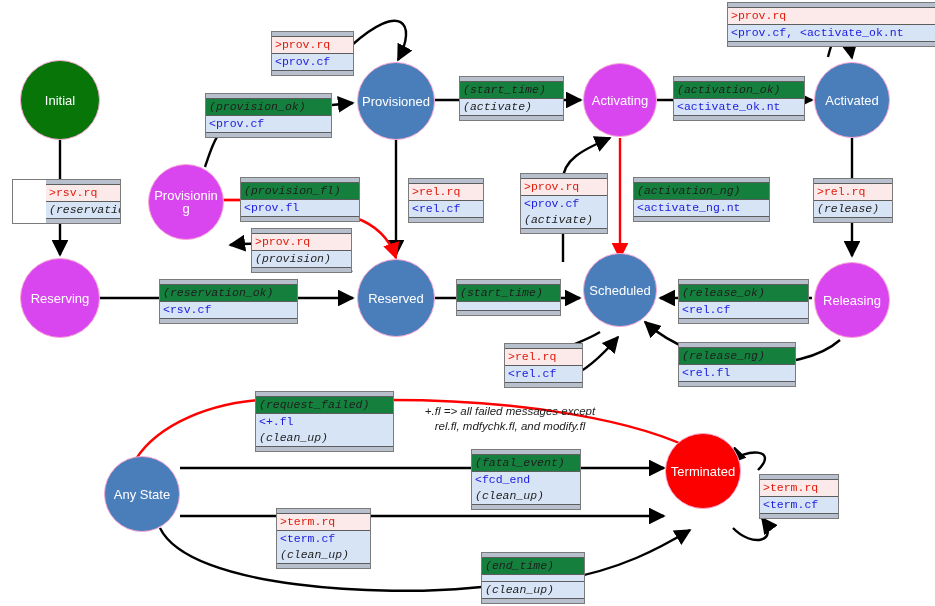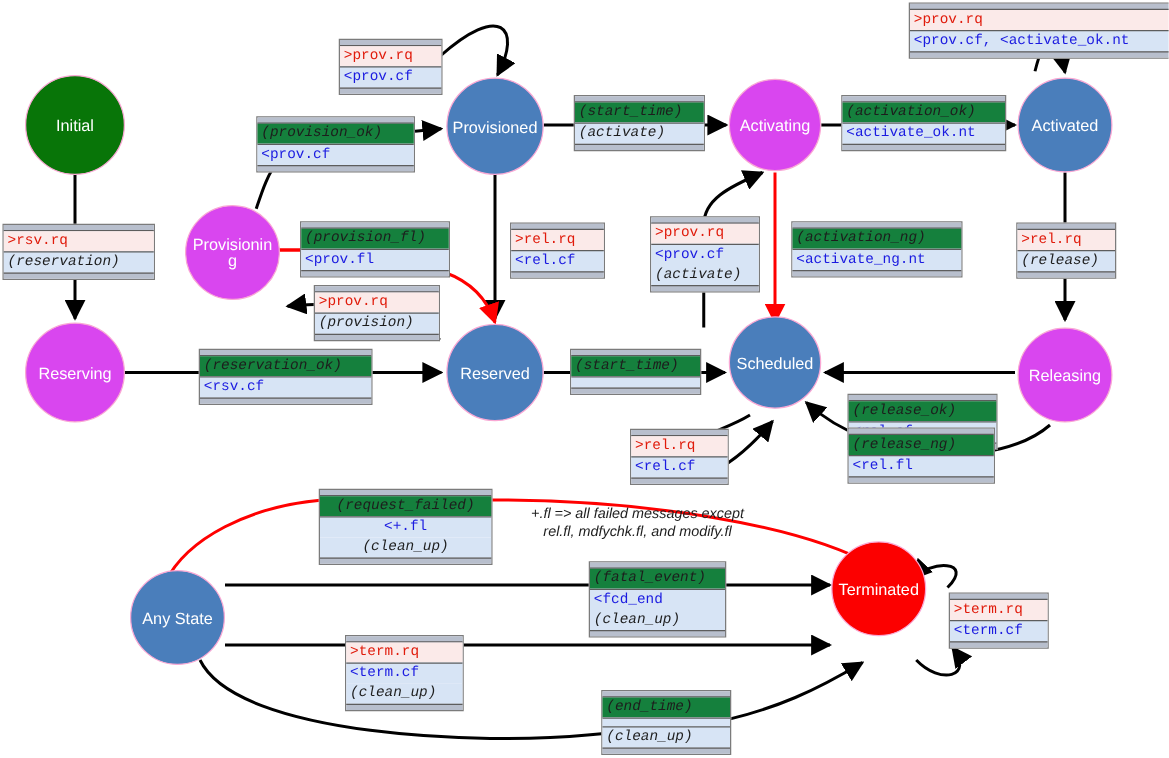--- a/index.html
+++ b/index.html
@@ -160,21 +160,21 @@
     <div class="foot"></div>
   </div>
 
   <div class="lbox" style="left:205px;top:93px;width:127px;">
     <div class="cap"></div>
     <div class="row ev">(provision_ok)</div>
     <div class="row cf">&lt;prov.cf</div>
     <div class="foot"></div>
   </div>
 
-  <div class="lbox" style="left:2px;top:179px;width:122px;">
+  <div class="lbox" style="left:12px;top:179px;width:109px;padding-left:33px;">
     <div class="cap"></div>
     <div class="row rq">&gt;rsv.rq</div>
     <div class="row ac">(reservation)</div>
     <div class="foot"></div>
   </div>
 
   <div class="lbox" style="left:240px;top:177px;width:120px;">
     <div class="cap"></div>
     <div class="row ev">(provision_fl)</div>
     <div class="row cf">&lt;prov.fl</div>
@@ -245,42 +245,42 @@
     <div class="foot"></div>
   </div>
 
   <div class="lbox" style="left:456px;top:279px;width:105px;">
     <div class="cap"></div>
     <div class="row ev">(start_time)</div>
     <div class="blank"></div>
     <div class="foot"></div>
   </div>
 
-  <div class="lbox" style="left:678px;top:279px;width:120px;margin-top:36px;">
+  <div class="lbox" style="left:678px;top:279px;width:131px;">
     <div class="cap"></div>
     <div class="row ev">(release_ok)</div>
     <div class="row cf">&lt;rel.cf</div>
     <div class="foot"></div>
   </div>
 
   <div class="lbox" style="left:678px;top:342px;width:118px;">
     <div class="cap"></div>
     <div class="row ev">(release_ng)</div>
     <div class="row cf">&lt;rel.fl</div>
     <div class="foot"></div>
   </div>
 
   <div class="lbox" style="left:504px;top:343px;width:79px;">
     <div class="cap"></div>
     <div class="row rq">&gt;rel.rq</div>
     <div class="row cf">&lt;rel.cf</div>
     <div class="foot"></div>
   </div>
 
-  <div class="lbox" style="left:255px;top:391px;width:139px;text-align:center;">
+  <div class="lbox" style="left:255px;top:391px;width:139px;">
     <div class="cap"></div>
     <div class="row ev">(request_failed)</div>
     <div class="row cf">&lt;+.fl</div>
     <div class="row acx">(clean_up)</div>
     <div class="foot"></div>
   </div>
 
   <div class="note" style="left:396px;top:404px;width:228px;">
     <div>+.fl =&gt; all failed messages except</div>
     <div>rel.fl, mdfychk.fl, and modify.fl</div>

